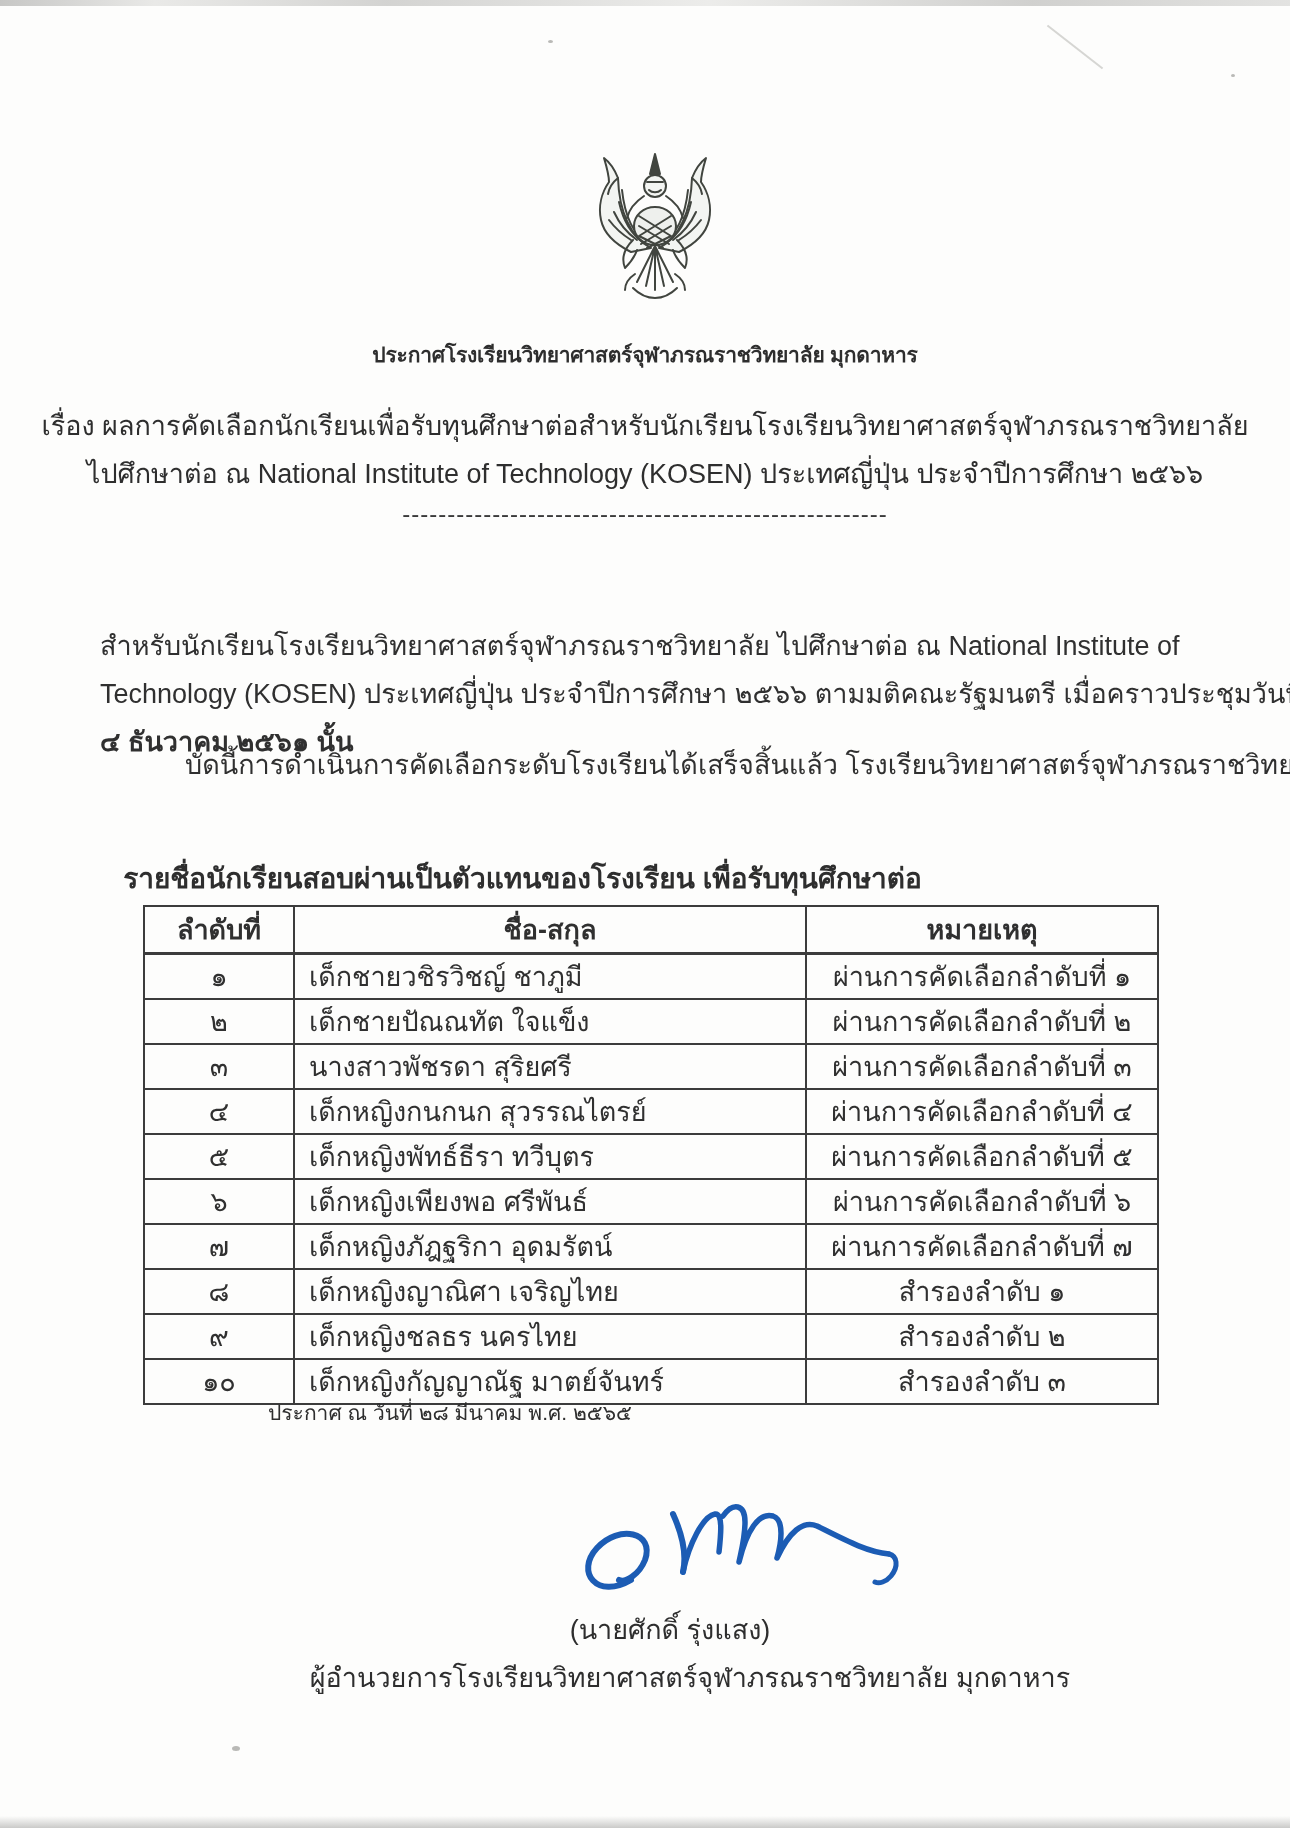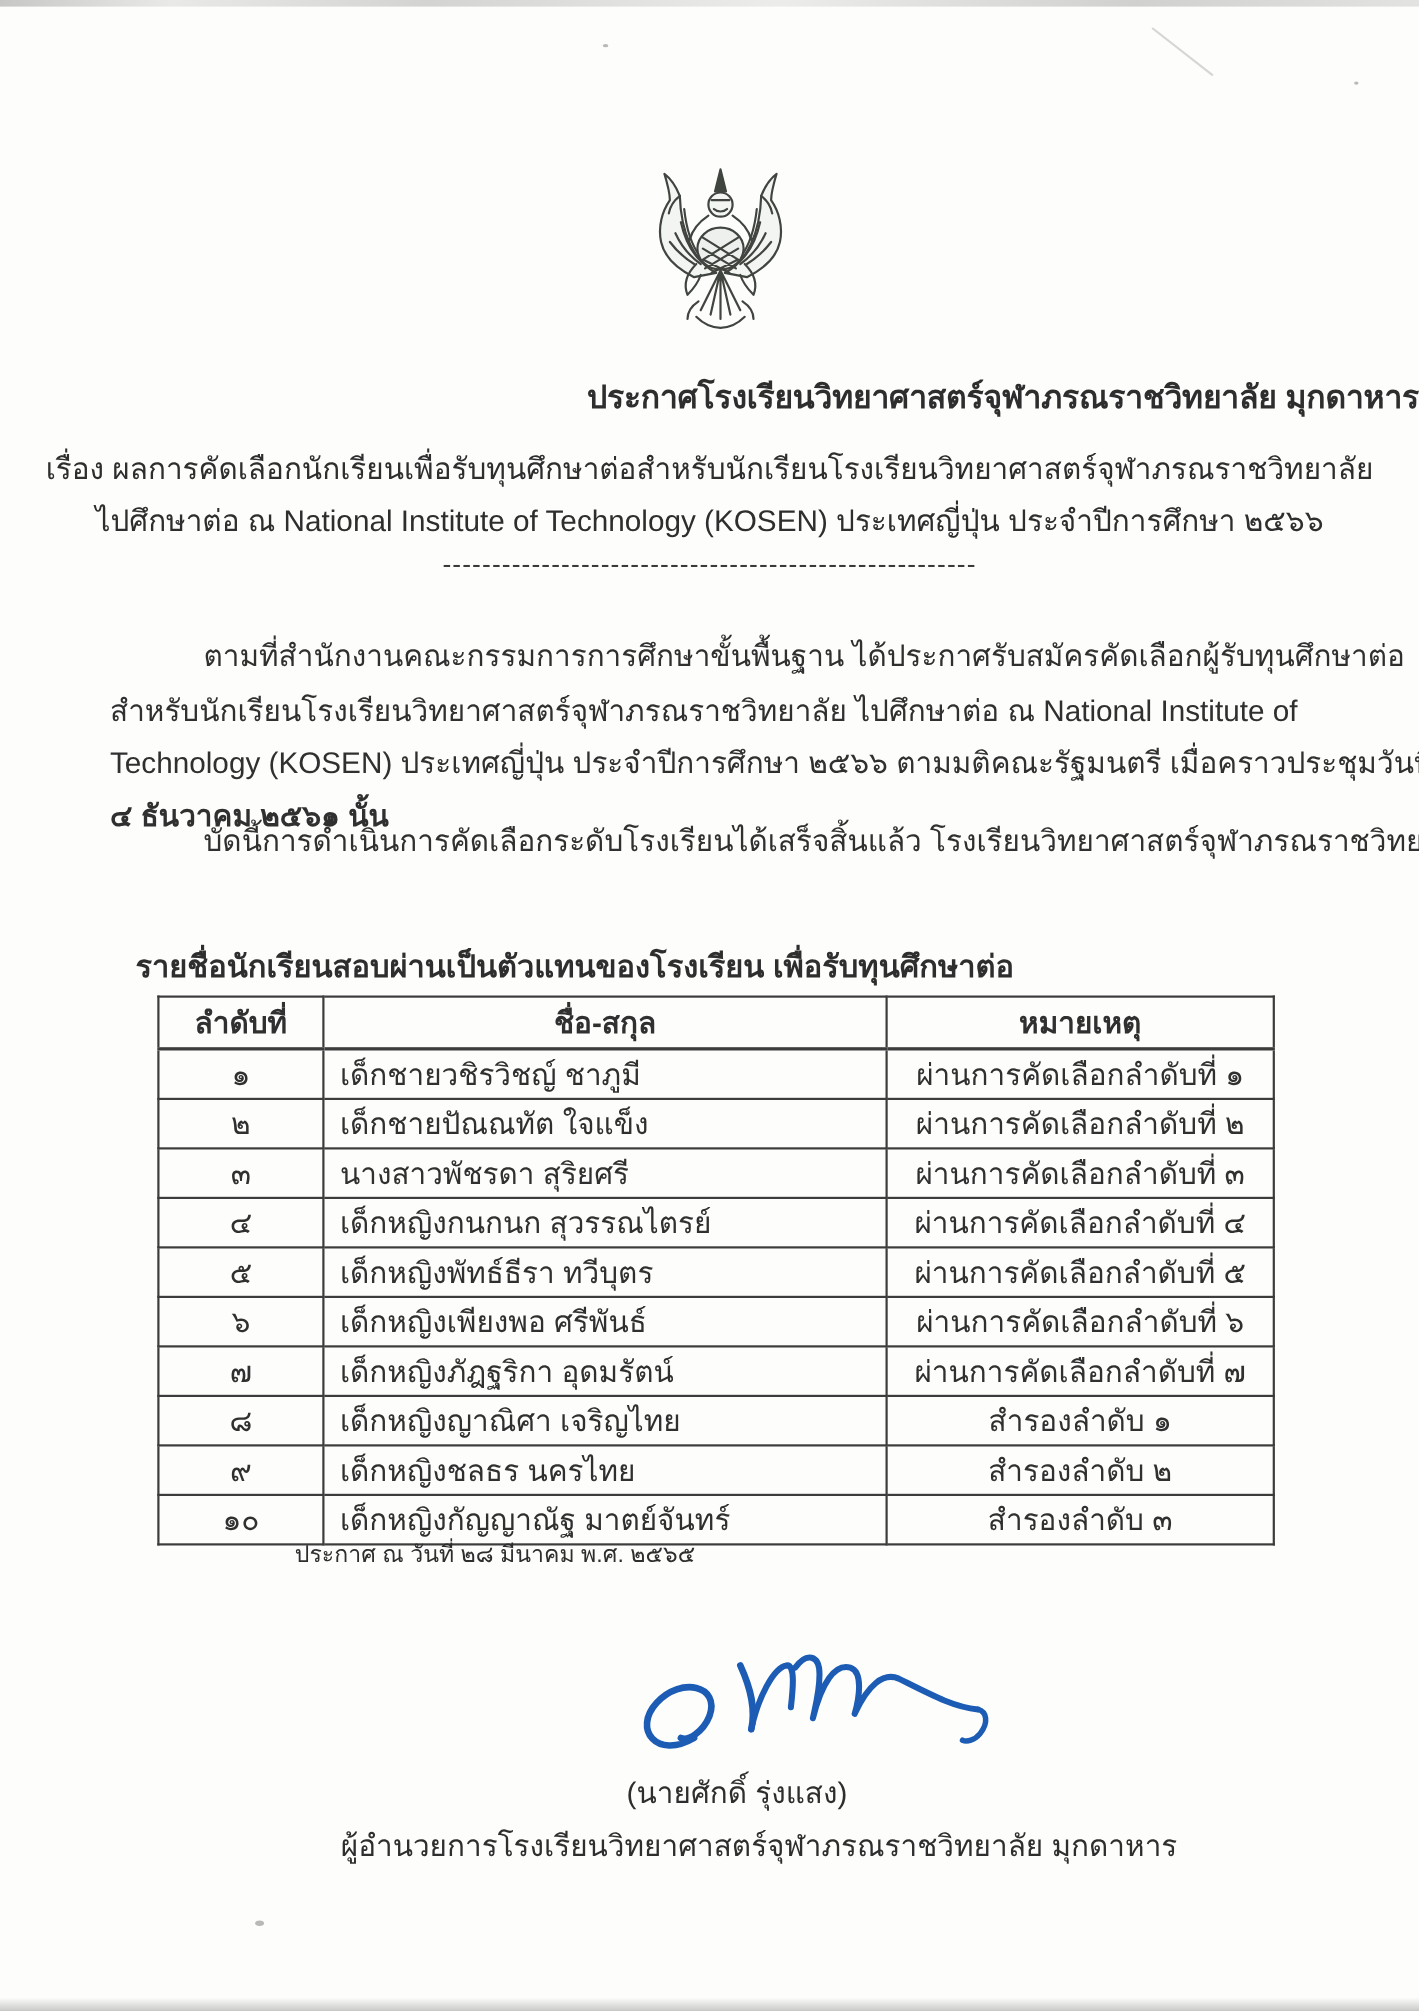--- a/index.html
+++ b/index.html
@@ -20,21 +20,21 @@
     background:linear-gradient(180deg,rgba(120,120,118,0) 0%,rgba(140,140,138,.45) 100%);}
   .speck{position:absolute;background:#b9b9b6;border-radius:50%;}
   .fold{position:absolute;width:70px;height:2px;background:#d6d6d3;transform:rotate(38deg);}
 
   .abs{position:absolute;}
   .center{text-align:center;}
   .nowrap{white-space:nowrap;}
   .thin{font-weight:400;}
   .bold{font-weight:700;}
 
-  .title{left:0;width:1290px;top:338px;font-size:29px;letter-spacing:-.2px;text-align:right;}
+  .title{left:0;width:1290px;top:338px;font-size:21px;letter-spacing:-.2px;}
   .subj1{left:0;width:1290px;top:404px;font-size:27px;}
   .subj2{left:0;width:1290px;top:452px;font-size:27px;}
   .sep{left:0;width:1290px;top:500px;font-size:24px;letter-spacing:1px;color:#3a3a3a;}
 
   .bodyline{font-size:27px;color:#303030;}
   .p1l1{left:185px;top:574px;}
   .p1l2{left:100px;top:624px;}
   .p1l3{left:100px;top:672px;}
   .p1l4{left:100px;top:720px;font-weight:bold;}
   .p2l1{left:185px;top:743px;}
@@ -111,21 +111,20 @@
       <path d="M60,126 C54,130 50,136 50,142 M100,126 C106,130 110,136 110,142"></path>
     </g>
   </svg>
 
   <div class="abs title center bold nowrap">ประกาศโรงเรียนวิทยาศาสตร์จุฬาภรณราชวิทยาลัย มุกดาหาร</div>
 
   <div class="abs subj1 center thin nowrap">เรื่อง  ผลการคัดเลือกนักเรียนเพื่อรับทุนศึกษาต่อสำหรับนักเรียนโรงเรียนวิทยาศาสตร์จุฬาภรณราชวิทยาลัย</div>
   <div class="abs subj2 center thin nowrap">ไปศึกษาต่อ ณ National Institute of Technology (KOSEN) ประเทศญี่ปุ่น ประจำปีการศึกษา ๒๕๖๖</div>
   <div class="abs sep center nowrap">------------------------------------------------------</div>
 
-  <div class="abs bodyline p1l1 nowrap">ตามที่สำนักงานคณะกรรมการการศึกษาขั้นพื้นฐาน ได้ประกาศรับสมัครคัดเลือกผู้รับทุนศึกษาต่อ</div>
   <div class="abs bodyline p1l2 nowrap">สำหรับนักเรียนโรงเรียนวิทยาศาสตร์จุฬาภรณราชวิทยาลัย ไปศึกษาต่อ ณ National Institute of</div>
   <div class="abs bodyline p1l3 nowrap">Technology (KOSEN) ประเทศญี่ปุ่น ประจำปีการศึกษา ๒๕๖๖ ตามมติคณะรัฐมนตรี เมื่อคราวประชุมวันที่</div>
   <div class="abs bodyline p1l4 nowrap">๔ ธันวาคม ๒๕๖๑ นั้น</div>
   <div class="abs bodyline p2l1 nowrap">บัดนี้การดำเนินการคัดเลือกระดับโรงเรียนได้เสร็จสิ้นแล้ว โรงเรียนวิทยาศาสตร์จุฬาภรณราชวิทยาลัย</div>
 
   <div class="abs tcaption center bold nowrap">รายชื่อนักเรียนสอบผ่านเป็นตัวแทนของโรงเรียน เพื่อรับทุนศึกษาต่อ</div>
 
   <table class="results">
     <colgroup>
         <col class="c1">

